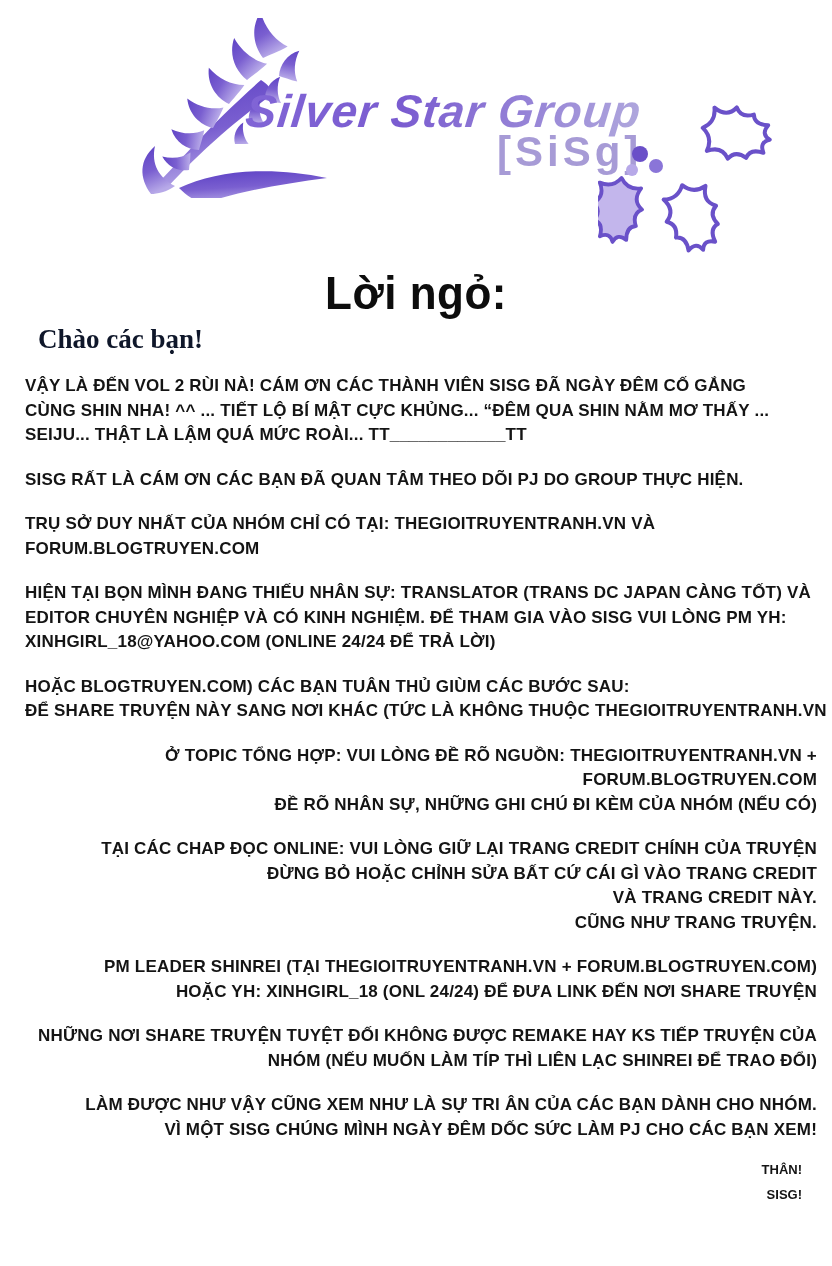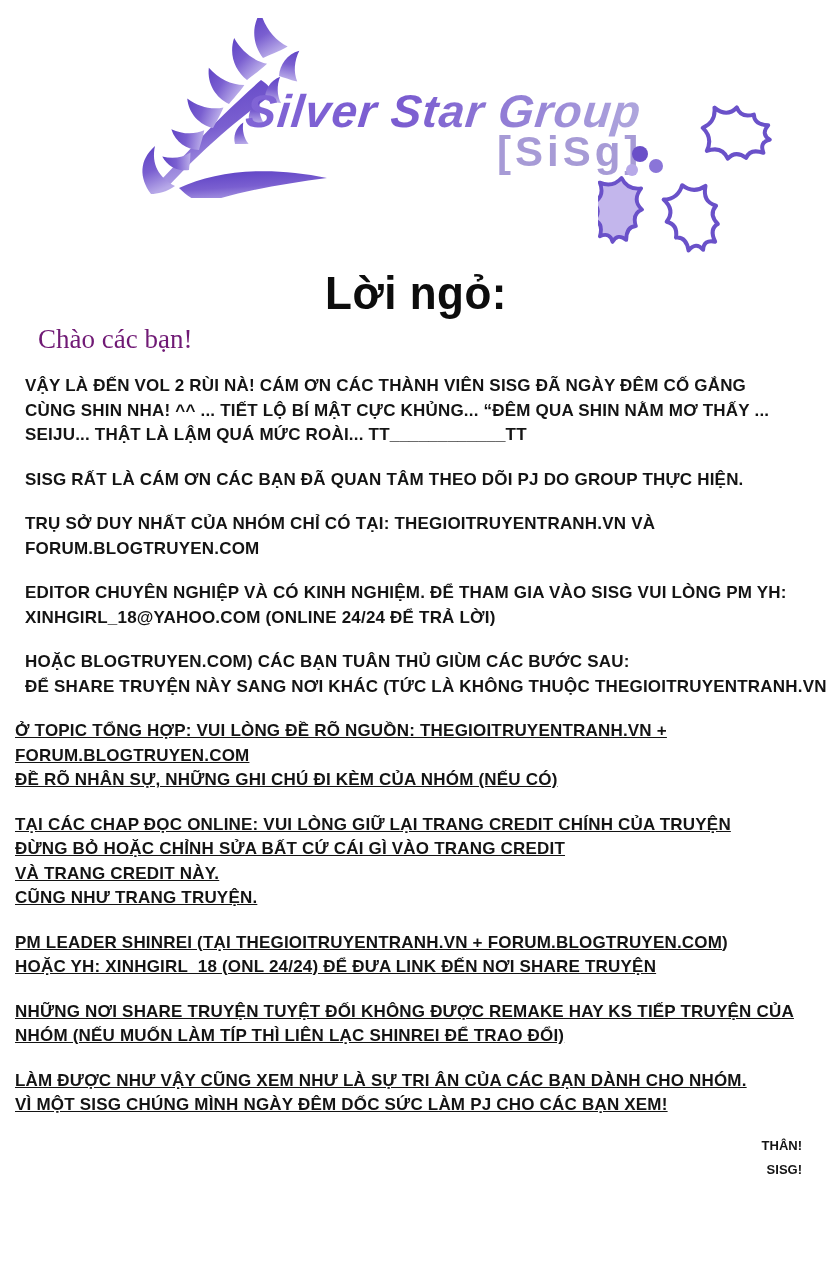--- a/index.html
+++ b/index.html
@@ -23,24 +23,24 @@
     position:absolute;left:497px;top:128px;
     font-size:42px;font-weight:bold;letter-spacing:4px;color:#a79bd6;white-space:nowrap;
   }
   
   h1.page-title{
     margin:0;text-align:center;font-size:44px;line-height:46px;
     letter-spacing:0.5px;color:#0d0d0d;transform:scaleY(1.05);
   }
   .greeting{
     margin:8px 0 0 38px;font-family:"Liberation Serif",serif;
-    font-size:27px;line-height:30px;font-weight:normal;color:#701a75;
+    font-size:27px;line-height:30px;font-weight:bold;color:#0f172a;
   }
   .para{margin:20px 25px 0 25px;font-size:17px;line-height:24.5px;letter-spacing:0.2px;}
-  .para.center{text-align:left;margin-left:15px;margin-right:15px;text-decoration:underline;}
+  .para.center{text-align:right;margin-left:15px;margin-right:15px;}
   .ln{white-space:nowrap;}
   .center .ln{white-space:nowrap;}
   .signoff{margin:16px 30px 0 25px;text-align:right;font-size:13px;line-height:24.5px;}
 </style>
 </head>
 <body>
 
 <div class="page">
 
   <div class="logo-area">
@@ -104,20 +104,21 @@
   <div class="para">
     <div class="ln">SISG RẤT LÀ CÁM ƠN CÁC BẠN ĐÃ QUAN TÂM THEO DÕI PJ DO GROUP THỰC HIỆN.</div>
   </div>
 
   <div class="para">
     <div class="ln">TRỤ SỞ DUY NHẤT CỦA NHÓM CHỈ CÓ TẠI: THEGIOITRUYENTRANH.VN VÀ</div>
     <div class="ln">FORUM.BLOGTRUYEN.COM</div>
   </div>
 
   <div class="para">
+    <div class="ln">HIỆN TẠI BỌN MÌNH ĐANG THIẾU NHÂN SỰ: TRANSLATOR (TRANS DC JAPAN CÀNG TỐT) VÀ</div>
     <div class="ln">EDITOR CHUYÊN NGHIỆP VÀ CÓ KINH NGHIỆM. ĐỂ THAM GIA VÀO SISG VUI LÒNG PM YH:</div>
     <div class="ln">XINHGIRL_18@YAHOO.COM (ONLINE 24/24 ĐỂ TRẢ LỜI)</div>
   </div>
 
   <div class="para">
     <div class="ln">HOẶC BLOGTRUYEN.COM) CÁC BẠN TUÂN THỦ GIÙM CÁC BƯỚC SAU:</div>
     <div class="ln">ĐỂ SHARE TRUYỆN NÀY SANG NƠI KHÁC (TỨC LÀ KHÔNG THUỘC THEGIOITRUYENTRANH.VN</div>
   </div>
 
   <div class="para center">

